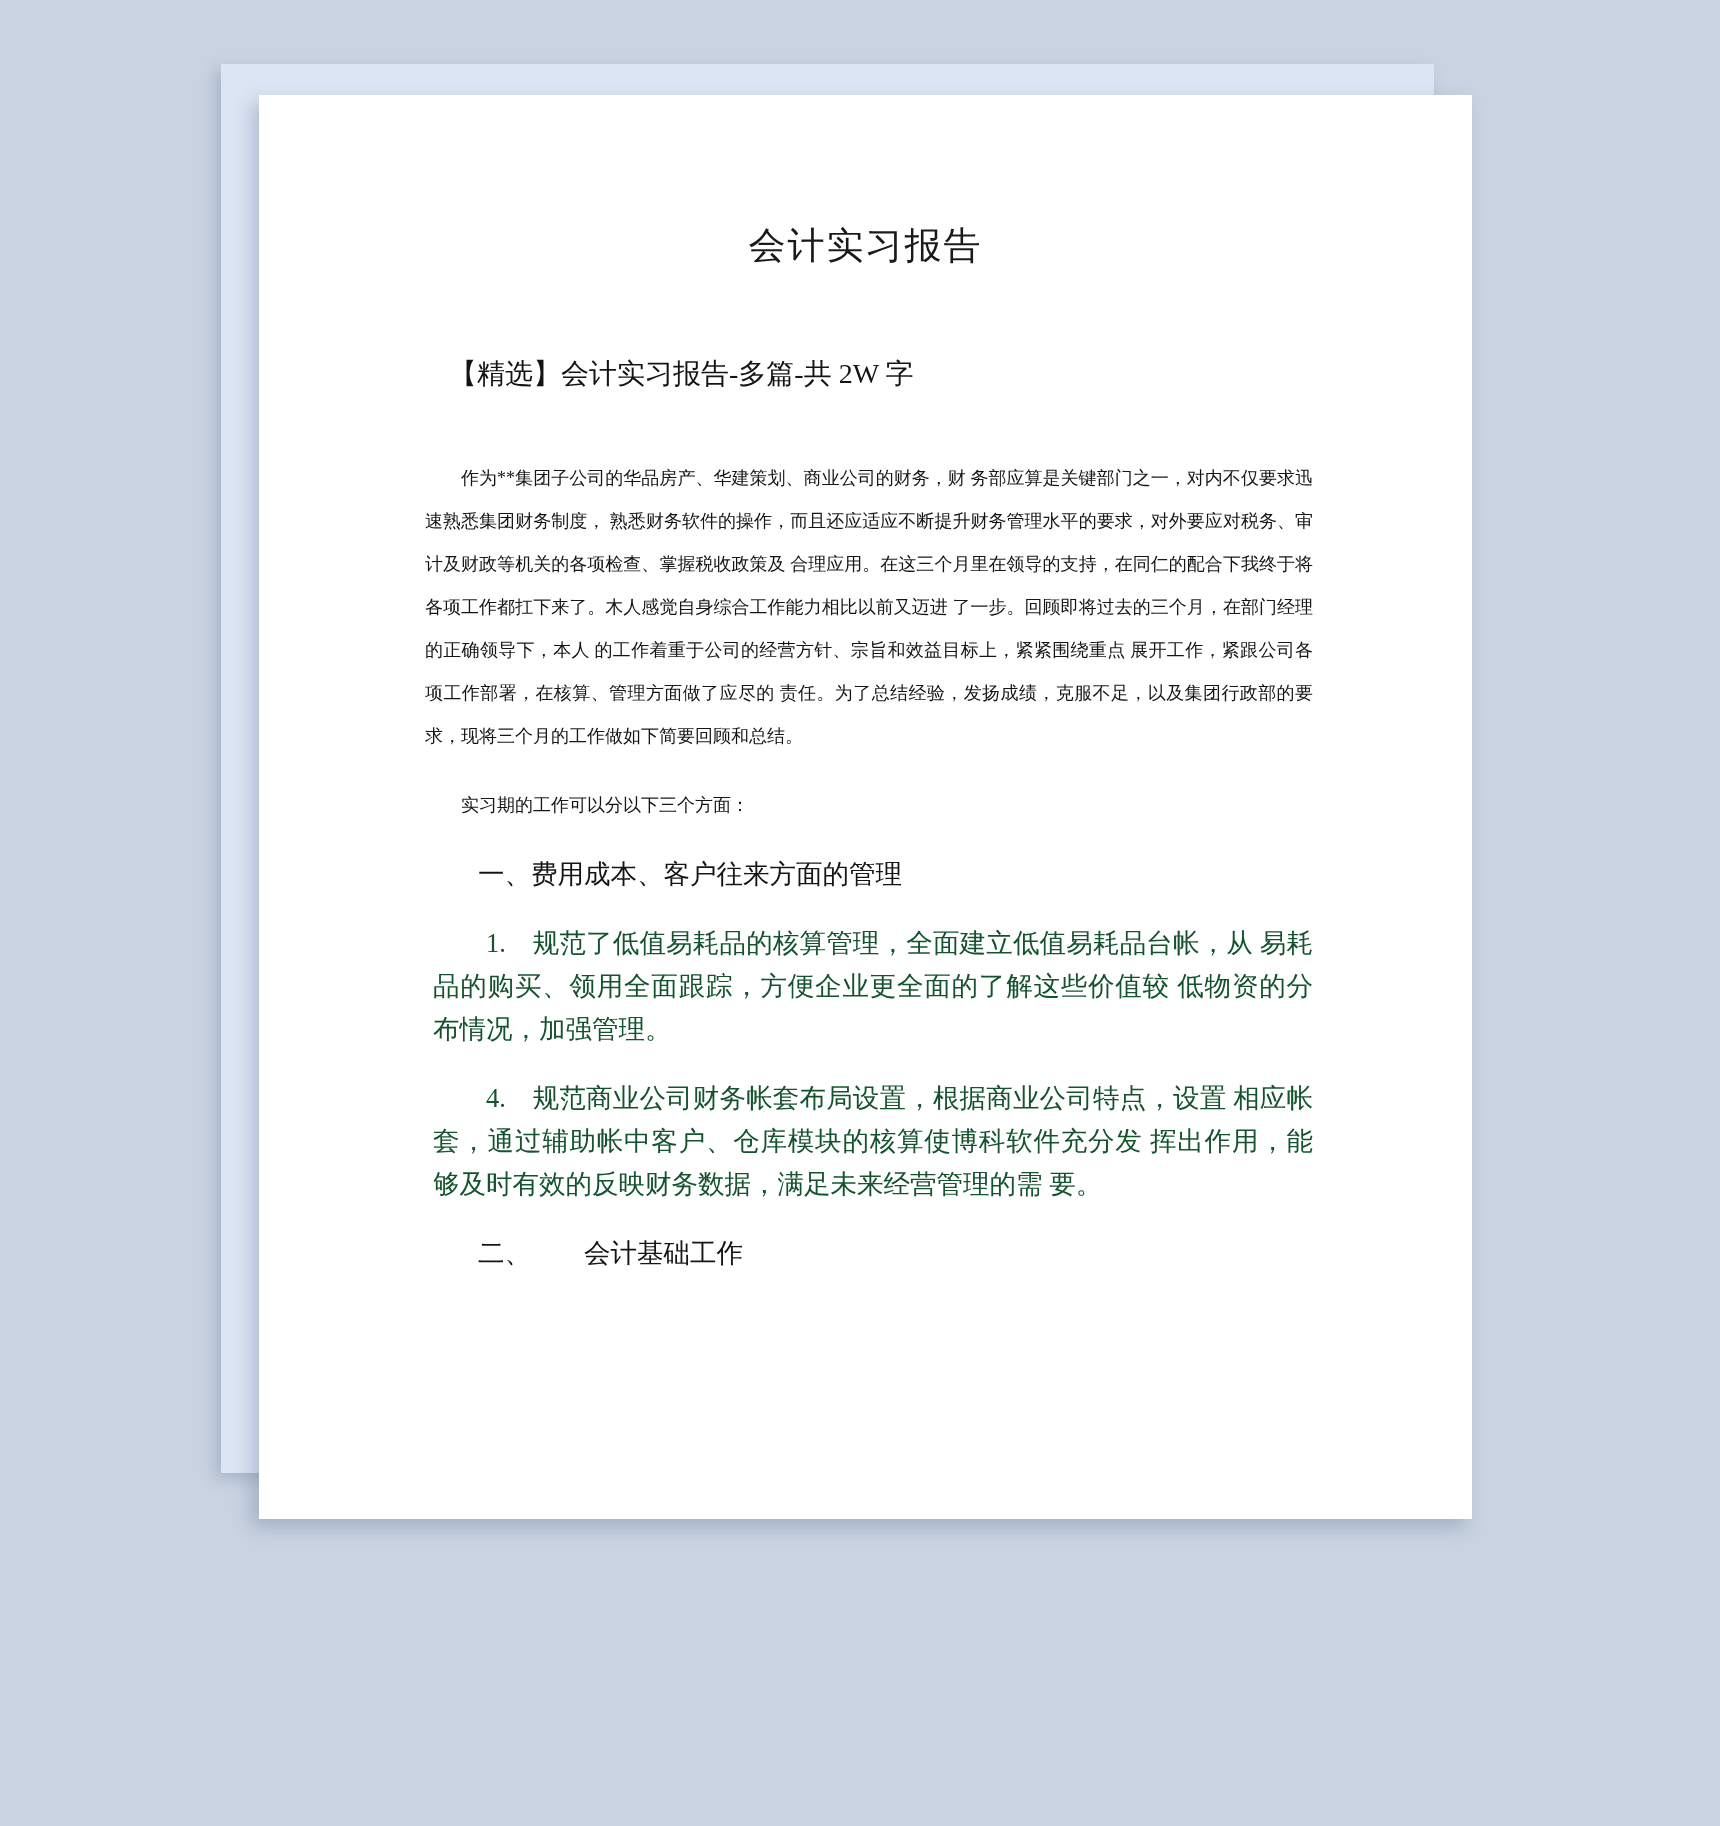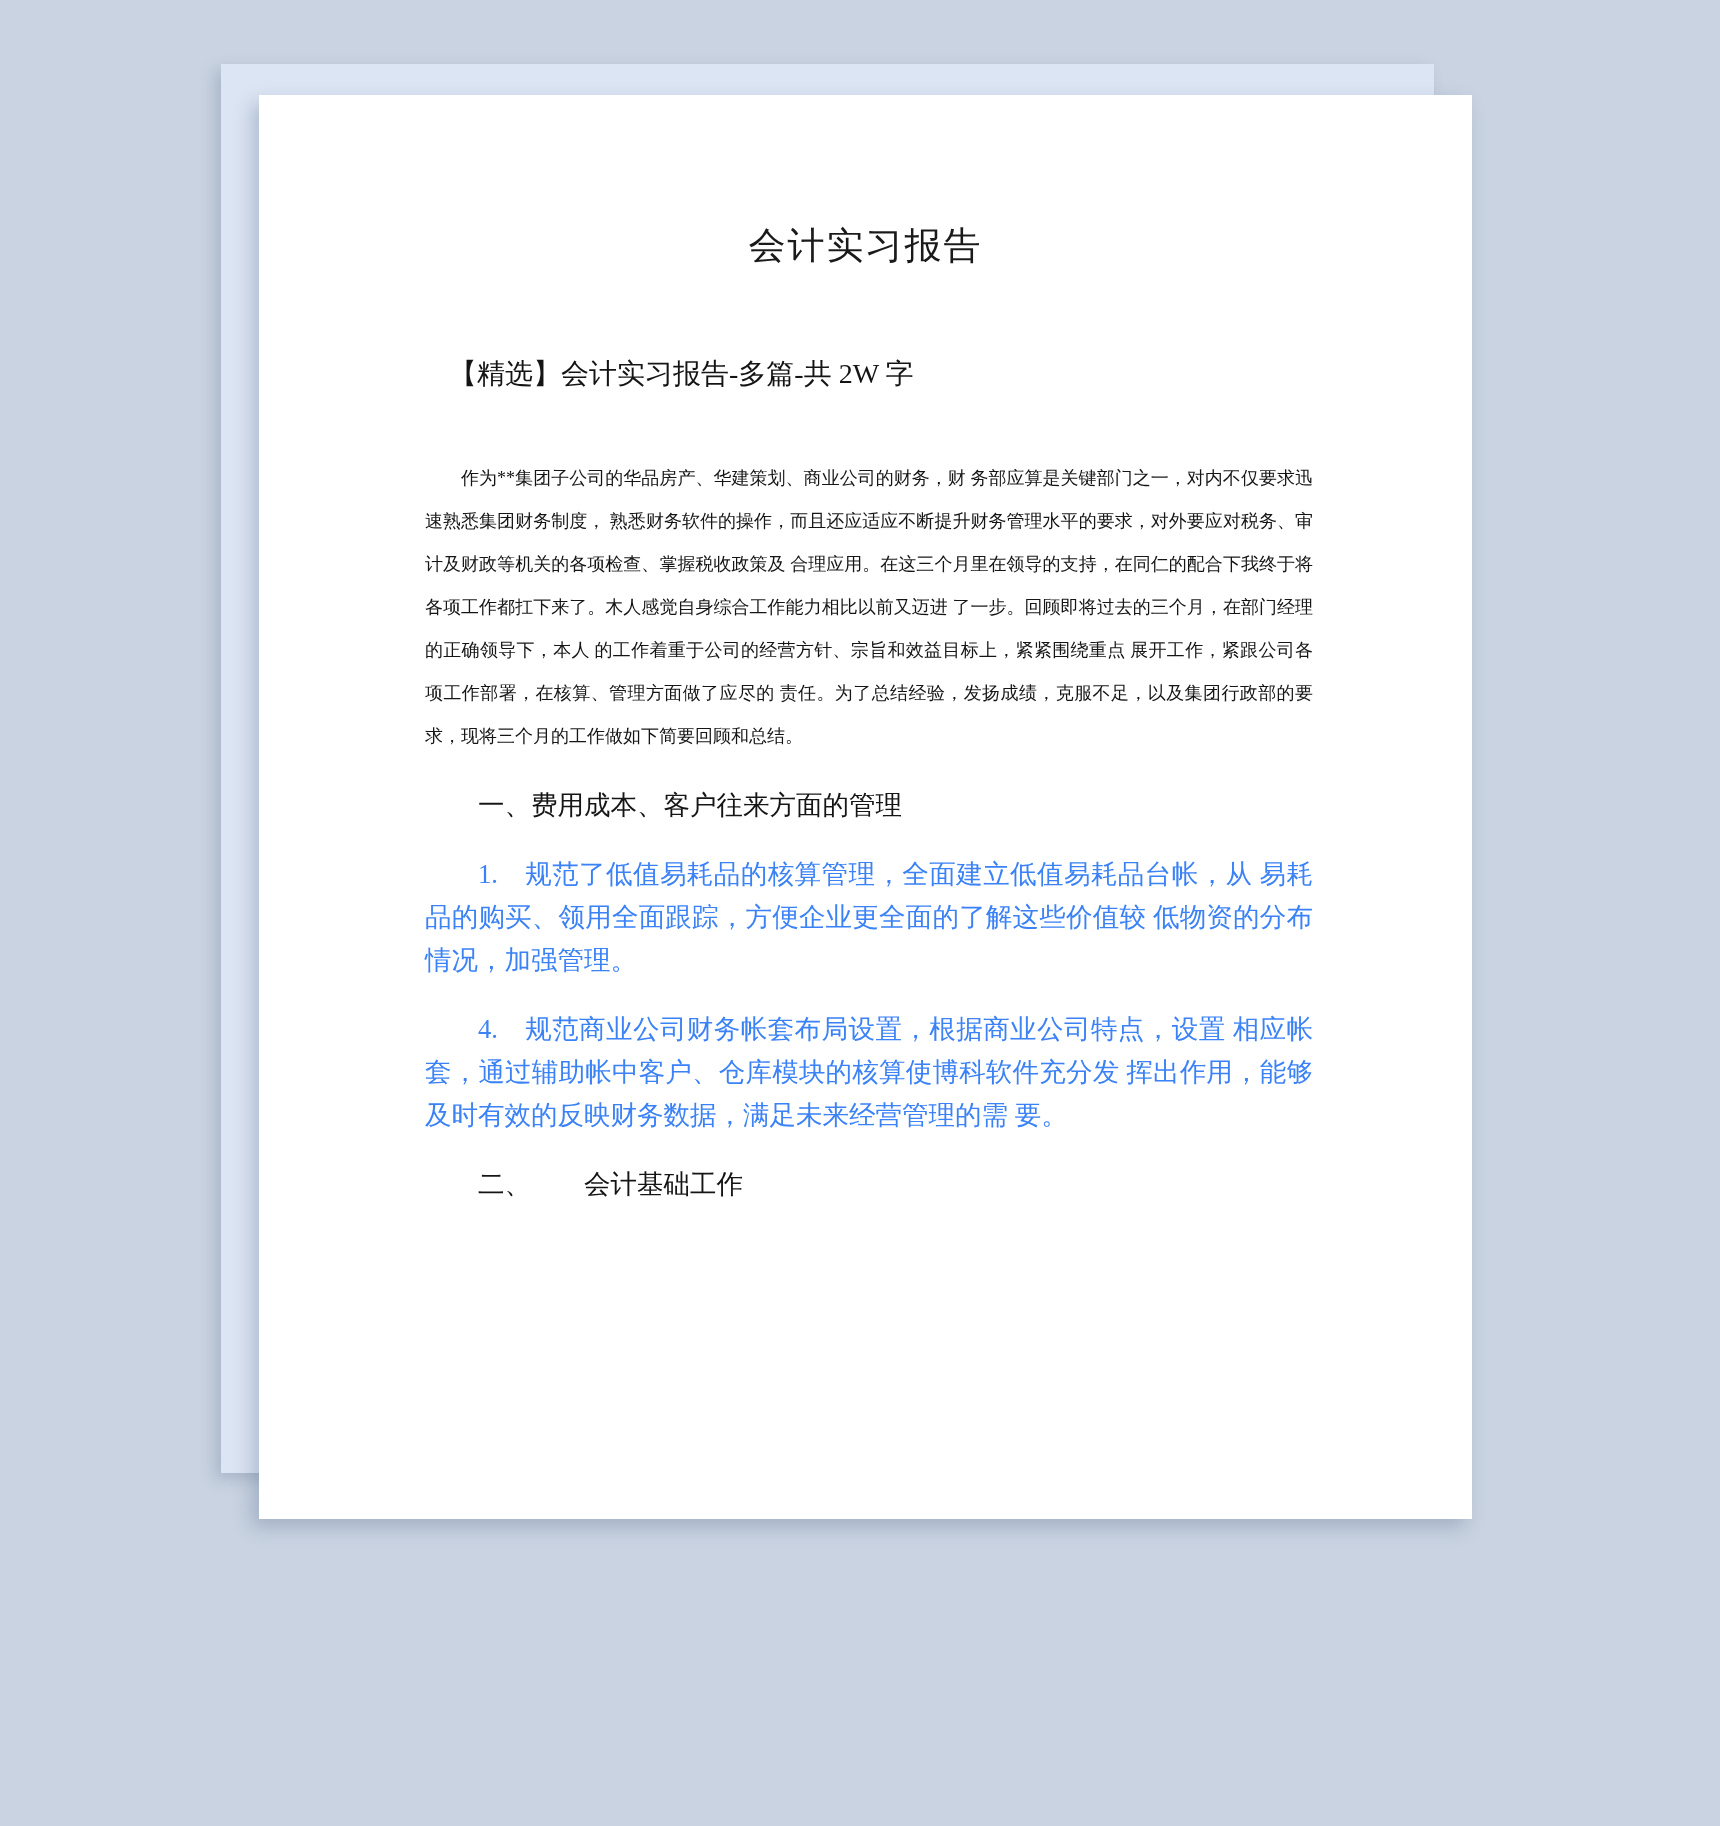--- a/index.html
+++ b/index.html
@@ -97,27 +97,27 @@
 
   p.heading {
     margin: 0 0 26px 0;
     font-size: 26.5px;
     line-height: 43px;
     text-indent: 2em;
     color: #151515;
   }
 
   p.item {
-    margin: 0 0 26px 0;
+    margin: 0 0 26px 8px;
     font-size: 26.5px;
     line-height: 43px;
     text-align: justify;
     text-justify: inter-ideograph;
     text-indent: 2em;
-    color: #3b82f6;
+    color: #14532d;
     word-break: break-all;
   }
 </style>
 </head>
 <body>
 
 <div id="doc-stage">
 
   <div id="back-sheet"></div>
 
@@ -125,20 +125,21 @@
     <div class="page-inner">
 
       <div class="doc-title">会计实习报告</div>
 
       <div class="body-column">
 
         <div class="subtitle">【精选】会计实习报告-多篇-共 2W 字</div>
 
         <p class="para">作为**集团子公司的华品房产、华建策划、商业公司的财务，财 务部应算是关键部门之一，对内不仅要求迅速熟悉集团财务制度， 熟悉财务软件的操作，而且还应适应不断提升财务管理水平的要求，对外要应对税务、审计及财政等机关的各项检查、掌握税收政策及 合理应用。在这三个月里在领导的支持，在同仁的配合下我终于将 各项工作都扛下来了。木人感觉自身综合工作能力相比以前又迈进 了一步。回顾即将过去的三个月，在部门经理的正确领导下，本人 的工作着重于公司的经营方针、宗旨和效益目标上，紧紧围绕重点 展开工作，紧跟公司各项工作部署，在核算、管理方面做了应尽的 责任。为了总结经验，发扬成绩，克服不足，以及集团行政部的要 求，现将三个月的工作做如下简要回顾和总结。</p>
 
+        <p class="para">实习期的工作可以分以下三个方面：</p>
 
         <p class="heading">一、费用成本、客户往来方面的管理</p>
 
         <p class="item">1.　规范了低值易耗品的核算管理，全面建立低值易耗品台帐，从 易耗品的购买、领用全面跟踪，方便企业更全面的了解这些价值较 低物资的分布情况，加强管理。</p>
 
 
         <p class="item">4.　规范商业公司财务帐套布局设置，根据商业公司特点，设置 相应帐套，通过辅助帐中客户、仓库模块的核算使博科软件充分发 挥出作用，能够及时有效的反映财务数据，满足未来经营管理的需 要。</p>
 
         <p class="heading">二、　　会计基础工作</p>
 

